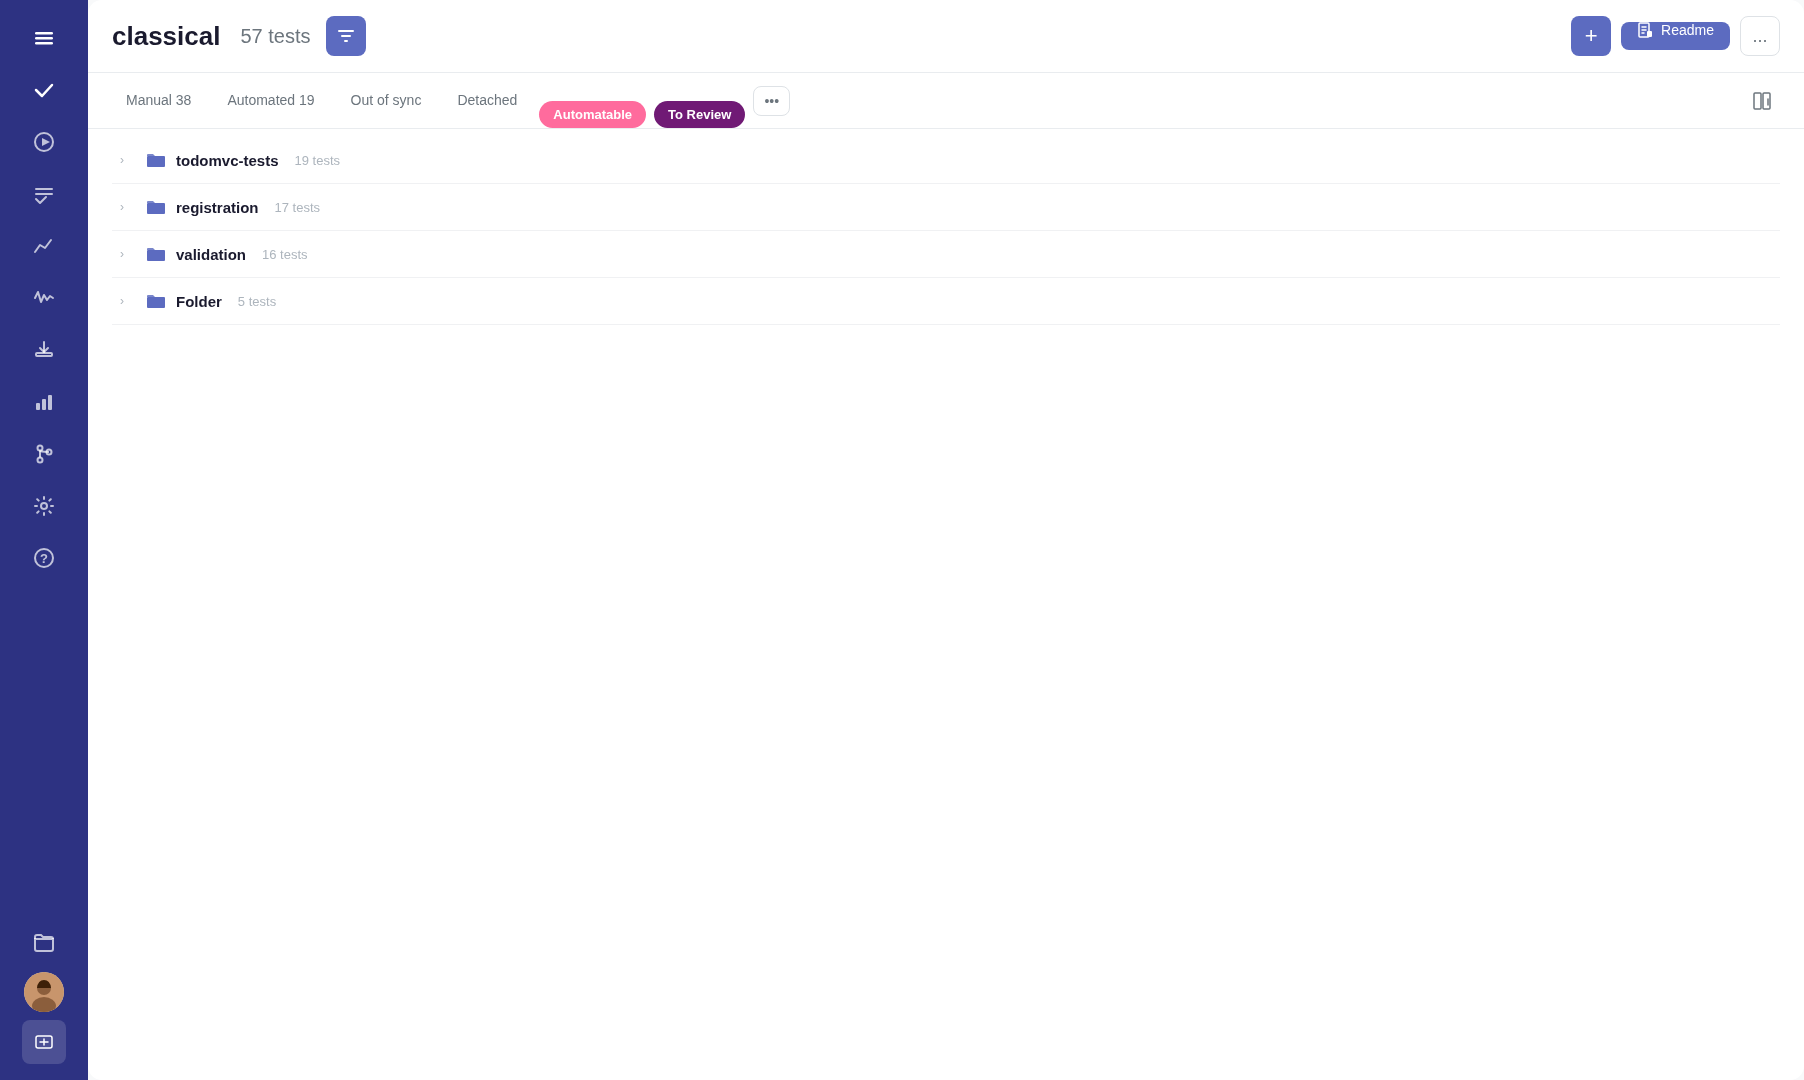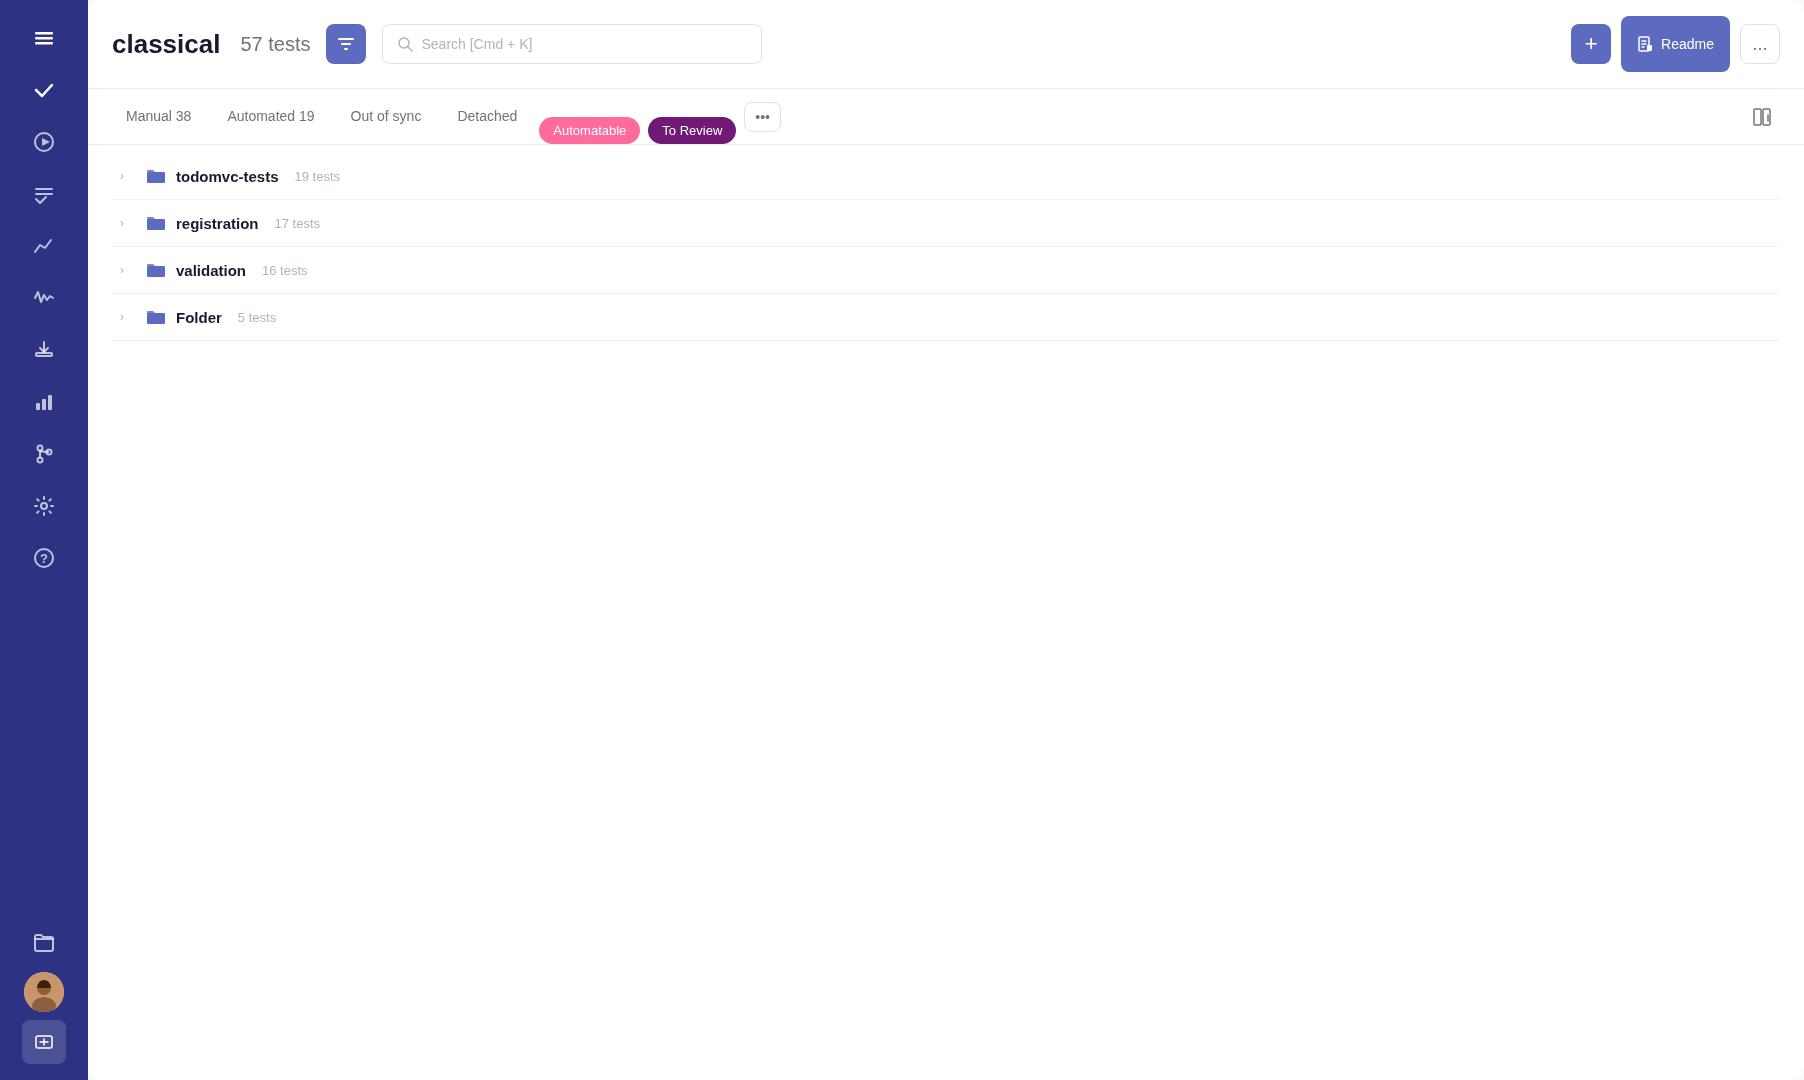--- a/index.html
+++ b/index.html
@@ -126,30 +126,30 @@
       border: none;
       border-radius: 8px;
       color: white;
       font-size: 22px;
       cursor: pointer;
       display: flex;
       align-items: center;
       justify-content: center;
     }
     .readme-btn {
-      height: 56px;
+      height: 28px;
       background: #5c6bc0;
       border: none;
       border-radius: 8px;
       color: white;
       font-size: 14px;
       font-weight: 500;
       cursor: pointer;
       display: flex;
-      align-items: center;
+      align-items: flex-start;
       gap: 8px;
       padding: 0 16px;
     }
     .more-btn {
       width: 40px;
       height: 40px;
       background: white;
       border: 1px solid #dee2e6;
       border-radius: 8px;
       color: #6c757d;
@@ -174,21 +174,21 @@
       font-size: 14px;
       color: #6c757d;
       cursor: pointer;
       border-bottom: 2px solid transparent;
       white-space: nowrap;
     }
     .tab-pill {
       padding: 6px 14px;
       border-radius: 20px;
       font-size: 13px;
-      font-weight: 400;
+      font-weight: 700;
       cursor: pointer;
       border: none;
       margin-top: 28px;
     }
     .tab-pill.automatable {
       background: #ff6b9d;
       color: white;
     }
     .tab-pill.to-review {
       background: #701a75;
@@ -352,27 +352,20 @@
 <div class="main">
 
   <header class="header">
     <h1 class="app-title">classical</h1>
     <span class="test-count">57 tests</span>
     <button class="filter-btn">
       <svg width="18" height="18" viewBox="0 0 18 18" fill="none">
         <path d="M2 4h14M5 9h8M8 14h2" stroke="white" stroke-width="2" stroke-linecap="round"></path>
       </svg>
     </button>
-    <div class="search-box">
-      <svg width="16" height="16" viewBox="0 0 16 16" fill="none">
-        <circle cx="7" cy="7" r="5" stroke="#adb5bd" stroke-width="1.5"></circle>
-        <line x1="11" y1="11" x2="15" y2="15" stroke="#adb5bd" stroke-width="1.5" stroke-linecap="round"></line>
-      </svg>
-      <span>Search [Cmd + K]</span>
-    </div>
     <div class="header-right">
       <button class="add-btn">+</button>
       <button class="readme-btn">
         <svg width="16" height="16" viewBox="0 0 16 16" fill="none">
           <rect x="2" y="1" width="10" height="14" rx="1" stroke="white" stroke-width="1.5"></rect>
           <line x1="5" y1="5" x2="9" y2="5" stroke="white" stroke-width="1.5" stroke-linecap="round"></line>
           <line x1="5" y1="8" x2="9" y2="8" stroke="white" stroke-width="1.5" stroke-linecap="round"></line>
           <line x1="5" y1="11" x2="7" y2="11" stroke="white" stroke-width="1.5" stroke-linecap="round"></line>
           <rect x="10" y="9" width="5" height="6" rx="1" fill="white"></rect>
         </svg>

